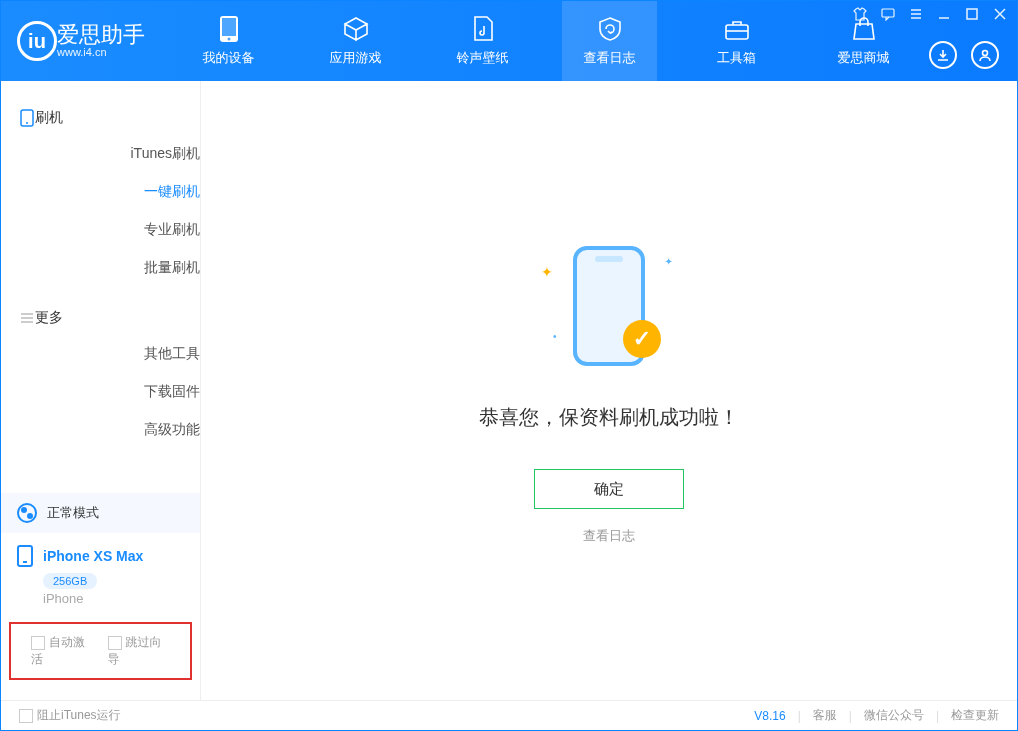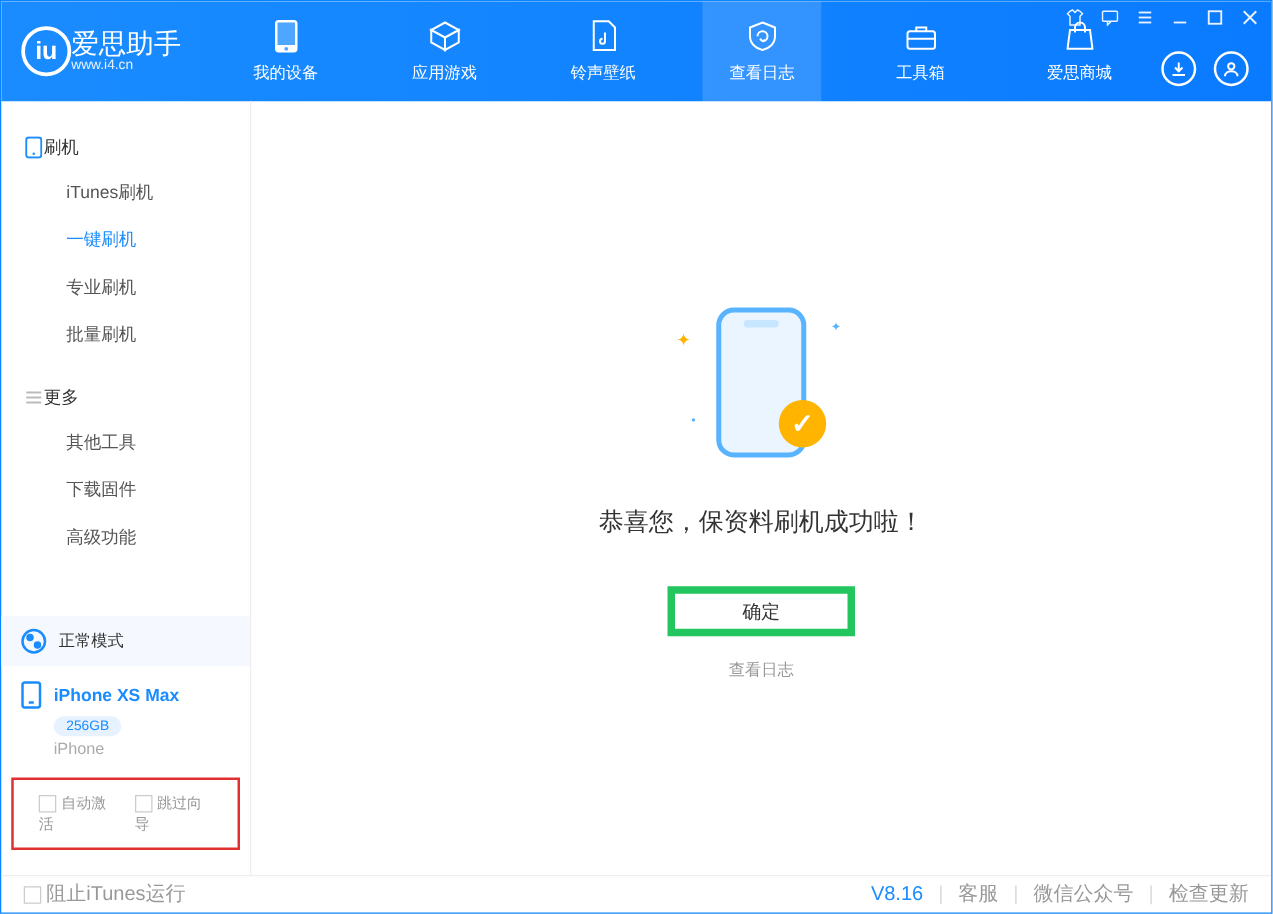--- a/index.html
+++ b/index.html
@@ -21,21 +21,21 @@
 .win-controls span { width: 14px; height: 14px; display: inline-flex; align-items: center; justify-content: center; cursor: pointer; font-size: 14px; opacity: .9; }
 
 .header-right-icons { position: absolute; right: 18px; bottom: 12px; display: flex; gap: 14px; }
 .hdr-circ { width: 28px; height: 28px; border: 2px solid #fff; border-radius: 50%; display: flex; align-items: center; justify-content: center; cursor: pointer; font-size: 14px; }
 
 
 .layout { display: flex; height: calc(100% - 80px - 30px); }
 .sidebar { width: 200px; border-right: 1px solid #eee; padding-top: 20px; font-size: 14px; color: #333; position: relative; }
 .sb-section-title { display: flex; align-items: center; padding: 8px 18px; font-weight: 500; }
 .sb-items { padding-left: 52px; }
-.sb-item { padding: 10px 0; cursor: pointer; color: #555; }
+.sb-item { padding: 10px 0; cursor: pointer; color: #555; text-align: right; }
 .sb-item.active { color: #1a8cff; }
 .sb-icon { width: 16px; height: 16px; display: inline-flex; align-items: center; justify-content: center; }
 
 .device-panel { position: absolute; bottom: 16px; left: 0; right: 0; }
 .mode-box { background: #f5f9ff; padding: 10px 16px; display: flex; align-items: center; gap: 10px; font-size: 13px; color: #333; }
 .mode-icon { width: 20px; height: 20px; border: 2px solid #1a8cff; border-radius: 50%; position: relative; }
 .mode-icon::before, .mode-icon::after { content: ""; position: absolute; width: 6px; height: 6px; border-radius: 50%; background: #1a8cff; }
 .mode-icon::before { top: 2px; left: 2px; }
 .mode-icon::after { bottom: 2px; right: 2px; }
 
@@ -52,25 +52,25 @@
 
 .main { flex: 1; display: flex; flex-direction: column; align-items: center; justify-content: center; }
 .success-art { position: relative; width: 140px; height: 140px; }
 .phone-shape { position: absolute; left: 34px; top: 10px; width: 72px; height: 120px; border: 4px solid #58b4ff; border-radius: 14px; background: #eaf5ff; }
 .phone-shape::before { content: ""; position: absolute; top: 6px; left: 50%; transform: translateX(-50%); width: 28px; height: 6px; background: #c7e6ff; border-radius: 3px; }
 .check-badge { position: absolute; right: 18px; bottom: 18px; width: 38px; height: 38px; background: #ffb400; border-radius: 50%; display: flex; align-items: center; justify-content: center; color: #fff; font-size: 22px; font-weight: bold; }
 .sparkle { position: absolute; color: #ffb400; font-size: 14px; }
 .sp1 { left: 2px; top: 28px; } .sp2 { right: 6px; top: 20px; color: #58b4ff; font-size: 10px; } .sp3 { left: 14px; bottom: 34px; color: #58b4ff; font-size: 10px; }
 
 .success-msg { font-size: 20px; color: #333; margin-top: 28px; }
-.ok-btn { margin-top: 38px; width: 150px; height: 40px; border: 6px solid #22c55e; background: #fff; font-size: 15px; color: #333; cursor: pointer; font-family: Liberation Serif, serif; }
+.ok-btn { margin-top: 38px; width: 150px; height: 40px; border: 1px solid #22c55e; background: #fff; font-size: 15px; color: #333; cursor: pointer; font-family: Liberation Serif, serif; }
 .log-link { margin-top: 18px; font-size: 13px; color: #999; cursor: pointer; }
 
 
-.statusbar { height: 30px; border-top: 1px solid #eee; display: flex; align-items: center; padding: 0 18px; font-size: 16px; color: #999; justify-content: center; }
+.statusbar { height: 30px; border-top: 1px solid #eee; display: flex; align-items: center; padding: 0 18px; font-size: 12px; color: #999; justify-content: center; }
 .statusbar .chk { border-color: #ccc; }
 .sb-right { margin-left: auto; display: flex; gap: 12px; align-items: center; }
 .sb-ver { color: #1a8cff; }
 .sb-sep { color: #ddd; }
 .sb-link { cursor: pointer; }
 
 
 svg { display: block; }
 </style>
 </head>

